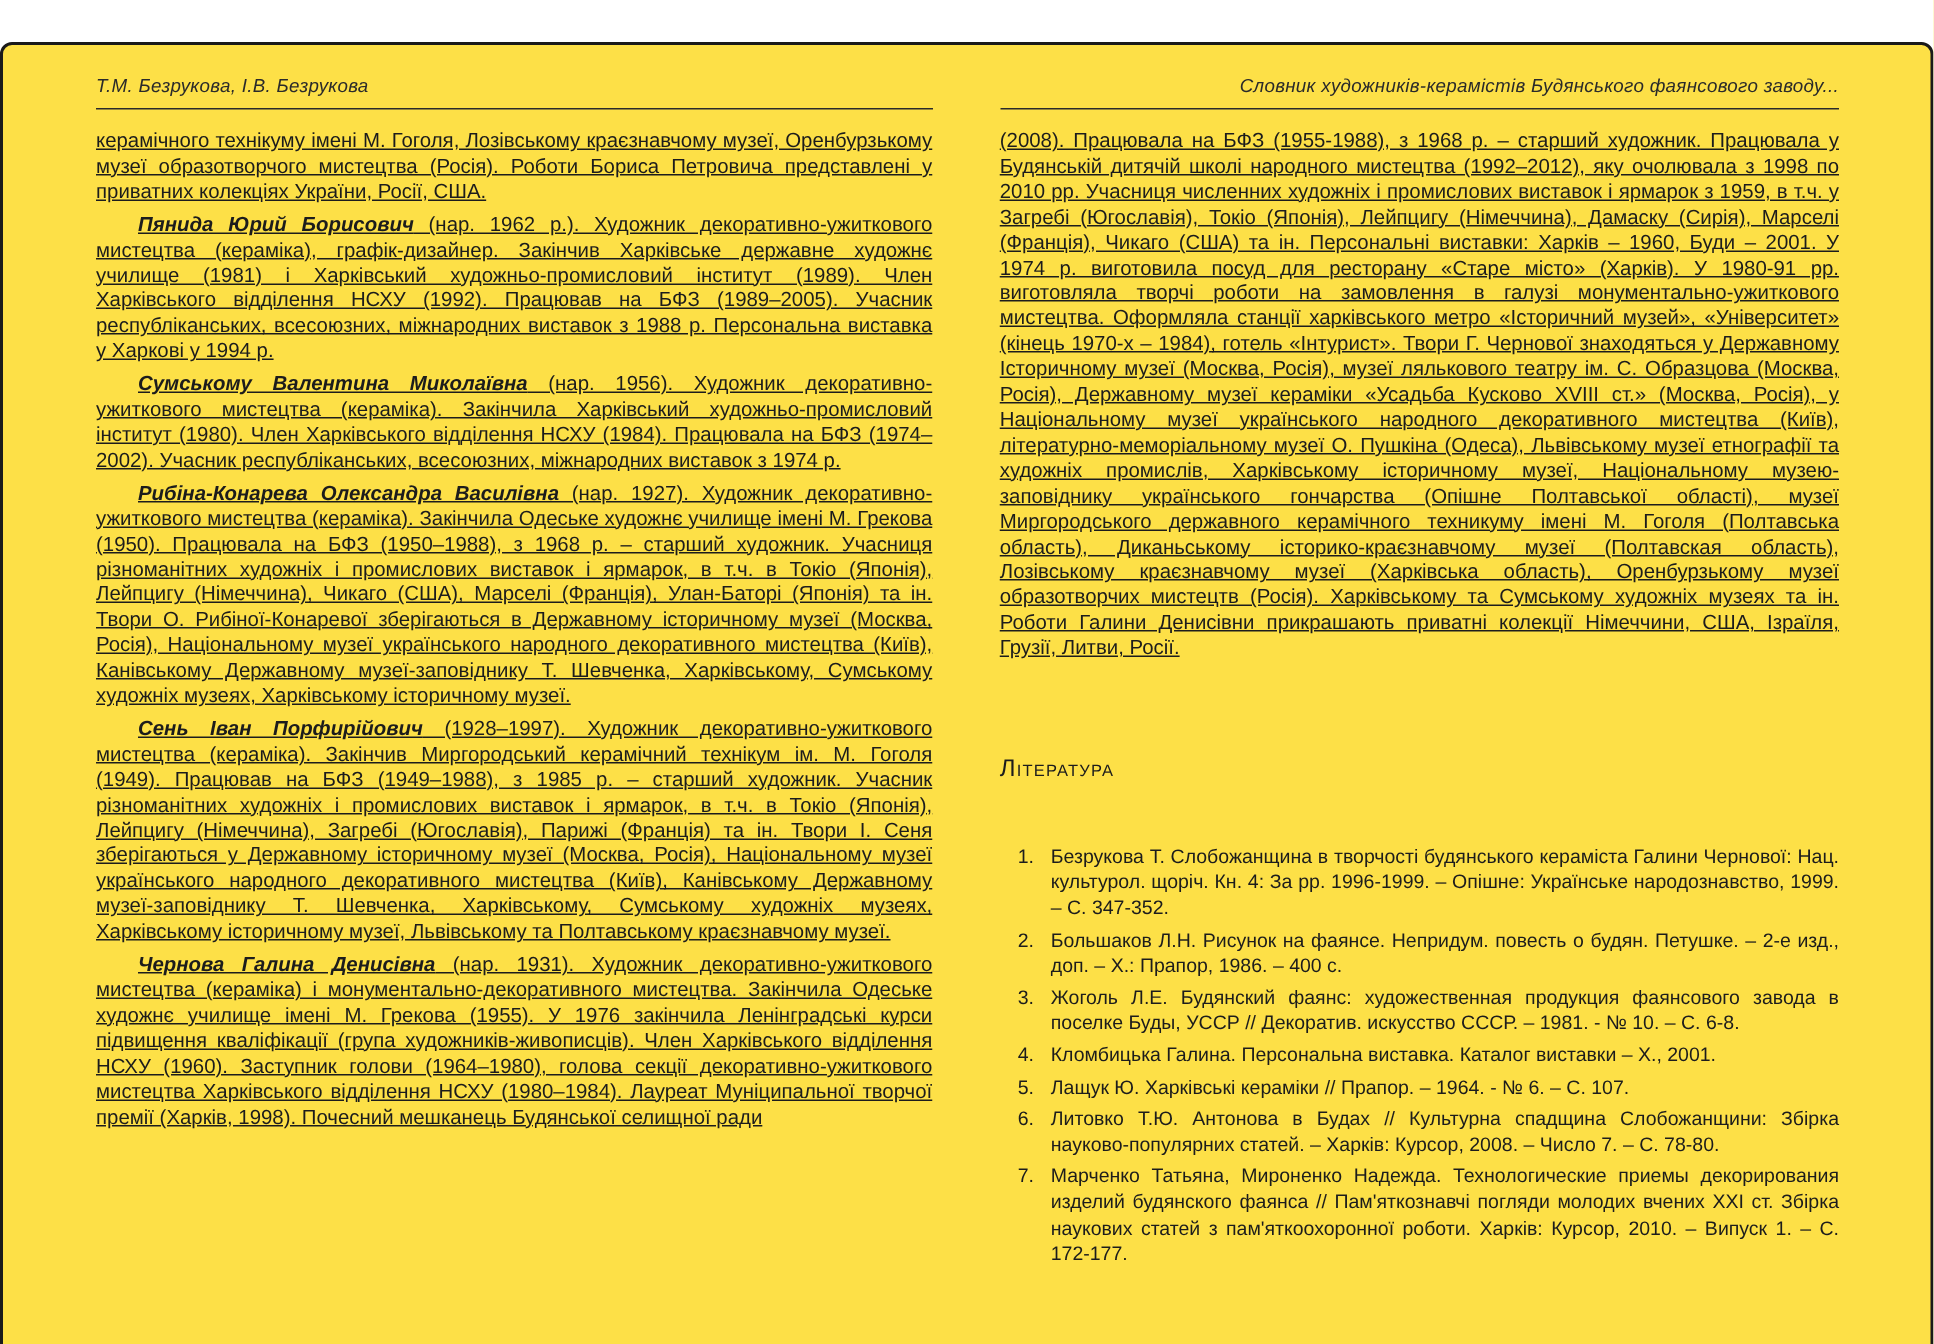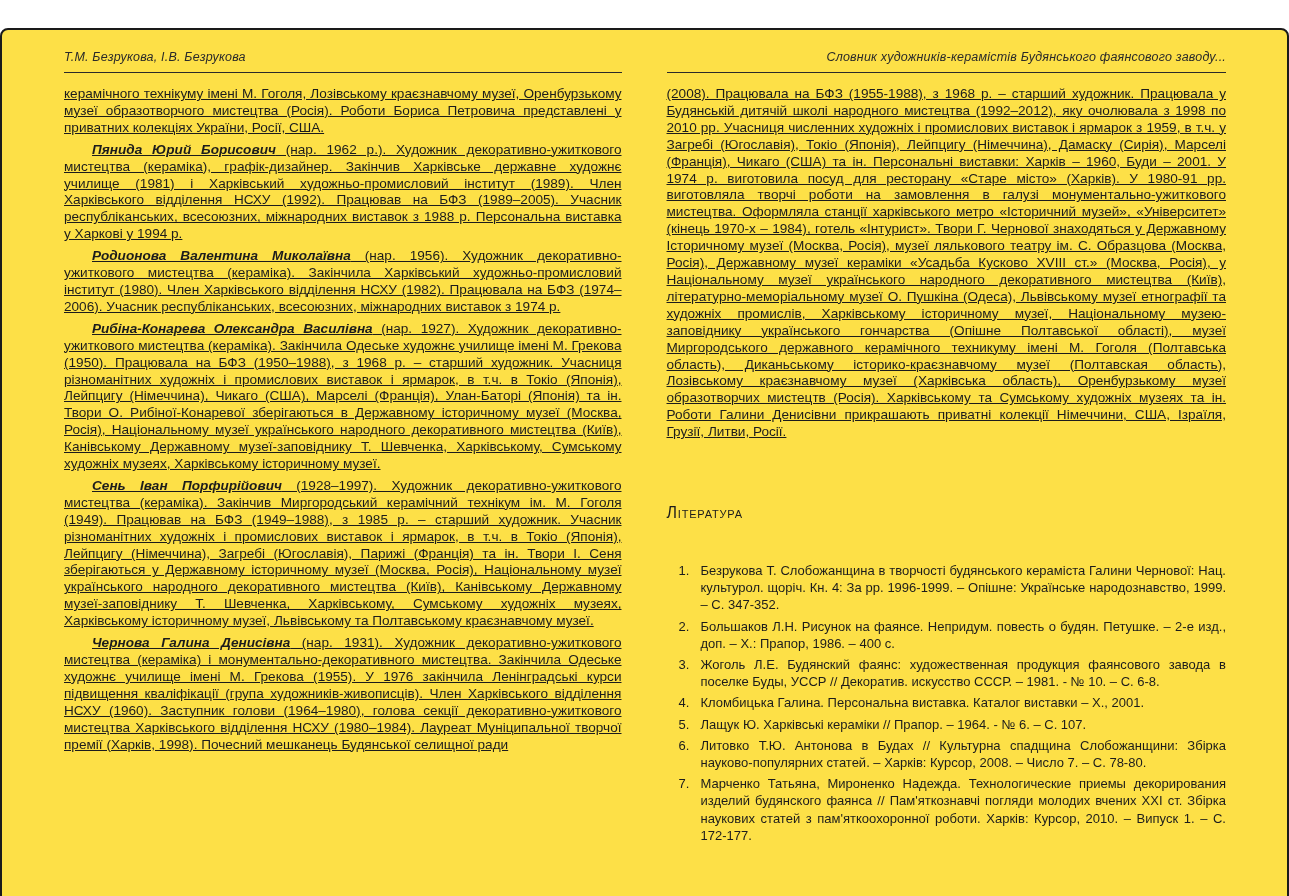--- a/index.html
+++ b/index.html
@@ -91,21 +91,21 @@
 <body>
 
 <div class="spread">
 
   <div class="page left">
     <div class="running-header">Т.М. Безрукова, І.В. Безрукова</div>
     <hr class="header-rule">
     <div class="body-text">
       <p class="para"><span>керамічного технікуму імені М. Гоголя, Лозівському краєзнавчому музеї, Оренбурзькому музеї образотворчого мистецтва (Росія). Роботи Бориса Петровича представлені у приватних колекціях України, Росії, США.</span></p>
       <p class="para indent"><span class="lead">Пянида Юрий Борисович</span><span> (нар. 1962 р.). Художник декоративно-ужиткового мистецтва (кераміка), графік-дизайнер. Закінчив Харківське державне художнє училище (1981) і Харківський художньо-промисловий інститут (1989). Член Харківського відділення НСХУ (1992). Працював на БФЗ (1989–2005). Учасник республіканських, всесоюзних, міжнародних виставок з 1988 р. Персональна виставка у Харкові у 1994 р.</span></p>
-      <p class="para indent"><span class="lead">Родионова Валентина Миколаївна</span><span> (нар. 1956). Художник декоративно-ужиткового мистецтва (кераміка). Закінчила Харківський художньо-промисловий інститут (1980). Член Харківського відділення НСХУ (1982). Працювала на БФЗ (1974–2006). Учасник республіканських, всесоюзних, міжнародних виставок з 1974 р.</span></p>
+      <p class="para indent"><span class="lead">Сумському Валентина Миколаївна</span><span> (нар. 1956). Художник декоративно-ужиткового мистецтва (кераміка). Закінчила Харківський художньо-промисловий інститут (1980). Член Харківського відділення НСХУ (1984). Працювала на БФЗ (1974–2002). Учасник республіканських, всесоюзних, міжнародних виставок з 1974 р.</span></p>
       <p class="para indent"><span class="lead">Рибіна-Конарева Олександра Василівна</span><span> (нар. 1927). Художник декоративно-ужиткового мистецтва (кераміка). Закінчила Одеське художнє училище імені М. Грекова (1950). Працювала на БФЗ (1950–1988), з 1968 р. – старший художник. Учасниця різноманітних художніх і промислових виставок і ярмарок, в т.ч. в Токіо (Японія), Лейпцигу (Німеччина), Чикаго (США), Марселі (Франція), Улан-Баторі (Японія) та ін. Твори О. Рибіної-Конаревої зберігаються в Державному історичному музеї (Москва, Росія), Національному музеї українського народного декоративного мистецтва (Київ), Канівському Державному музеї-заповіднику Т. Шевченка, Харківському, Сумському художніх музеях, Харківському історичному музеї.</span></p>
       <p class="para indent"><span class="lead">Сень Іван Порфирійович</span><span> (1928–1997). Художник декоративно-ужиткового мистецтва (кераміка). Закінчив Миргородський керамічний технікум ім. М. Гоголя (1949). Працював на БФЗ (1949–1988), з 1985 р. – старший художник. Учасник різноманітних художніх і промислових виставок і ярмарок, в т.ч. в Токіо (Японія), Лейпцигу (Німеччина), Загребі (Югославія), Парижі (Франція) та ін. Твори І. Сеня зберігаються у Державному історичному музеї (Москва, Росія), Національному музеї українського народного декоративного мистецтва (Київ), Канівському Державному музеї-заповіднику Т. Шевченка, Харківському, Сумському художніх музеях, Харківському історичному музеї, Львівському та Полтавському краєзнавчому музеї.</span></p>
       <p class="para indent"><span class="lead">Чернова Галина Денисівна</span><span> (нар. 1931). Художник декоративно-ужиткового мистецтва (кераміка) і монументально-декоративного мистецтва. Закінчила Одеське художнє училище імені М. Грекова (1955). У 1976 закінчила Ленінградські курси підвищення кваліфікації (група художників-живописців). Член Харківського відділення НСХУ (1960). Заступник голови (1964–1980), голова секції декоративно-ужиткового мистецтва Харківського відділення НСХУ (1980–1984). Лауреат Муніципальної творчої премії (Харків, 1998). Почесний мешканець Будянської селищної ради</span></p>
     </div>
     <div class="page-number">110</div>
   </div>
 
   <div class="page right">
     <div class="running-header">Словник художників-керамістів Будянського фаянсового заводу...</div>
     <hr class="header-rule">

